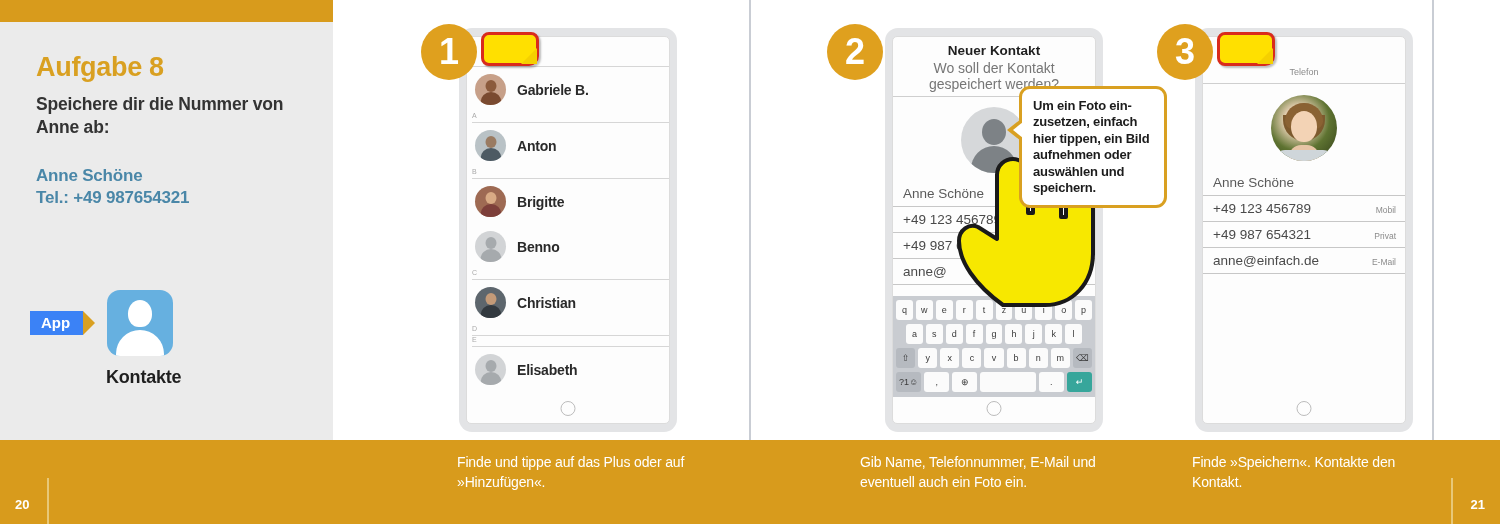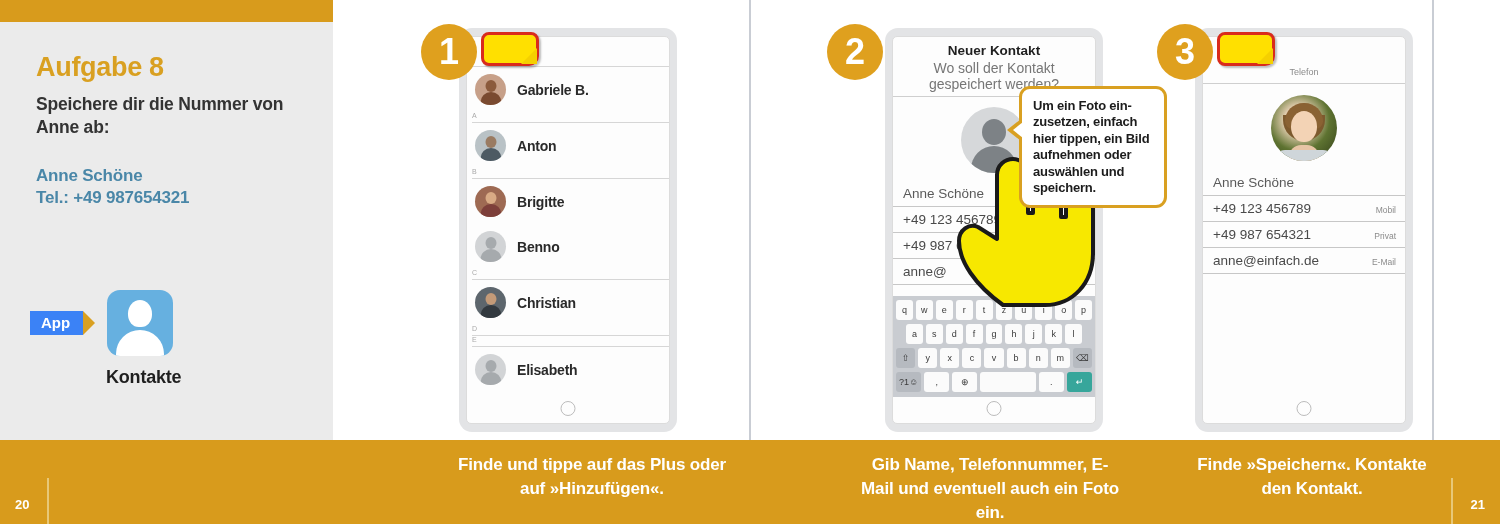--- a/index.html
+++ b/index.html
@@ -252,22 +252,22 @@
     border-right: 10px solid #ffffff;
   }
 
   
   .caption-bar {
     position: absolute; left: 0; bottom: 0; width: 1500px; height: 84px;
     background: #d89b1c;
   }
   .cap {
     position: absolute; top: 13px;
-    color: #ffffff; font-size: 17px; font-weight: bold;
-    line-height: 1.42; letter-spacing: -0.15px; text-align: center;
+    color: #ffffff; font-size: 14px; font-weight: normal;
+    line-height: 1.42; letter-spacing: -0.15px;
   }
   .cap1 { left: 457px; width: 270px; }
   .cap2 { left: 860px; width: 260px; }
   .cap3 { left: 1192px; width: 240px; }
   .pagenum {
     position: absolute; bottom: 12px; color: #ffffff;
     font-size: 13px; font-weight: bold; text-align: right;
   }
   .pg-left { left: 15px; }
   .pg-right { right: 15px; }

